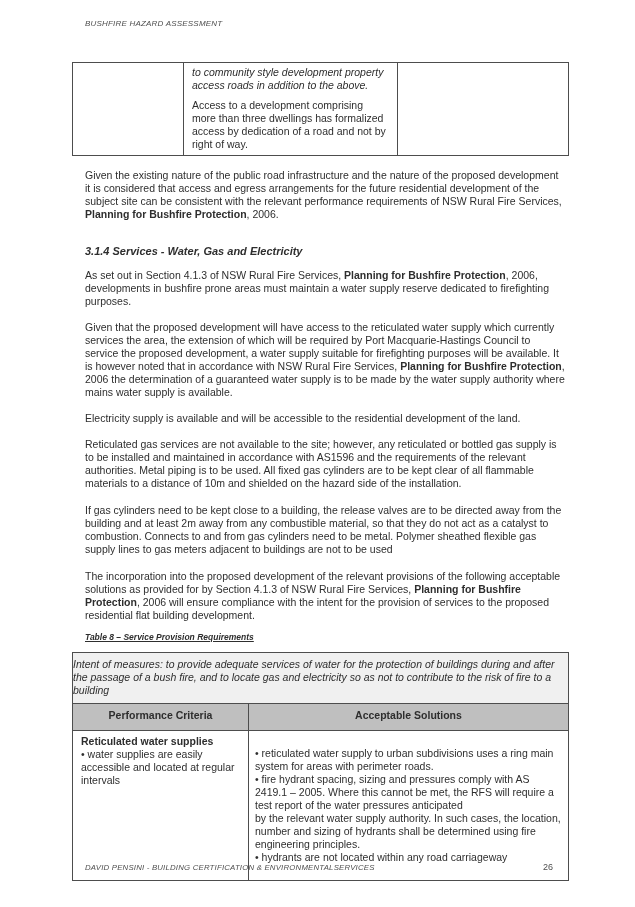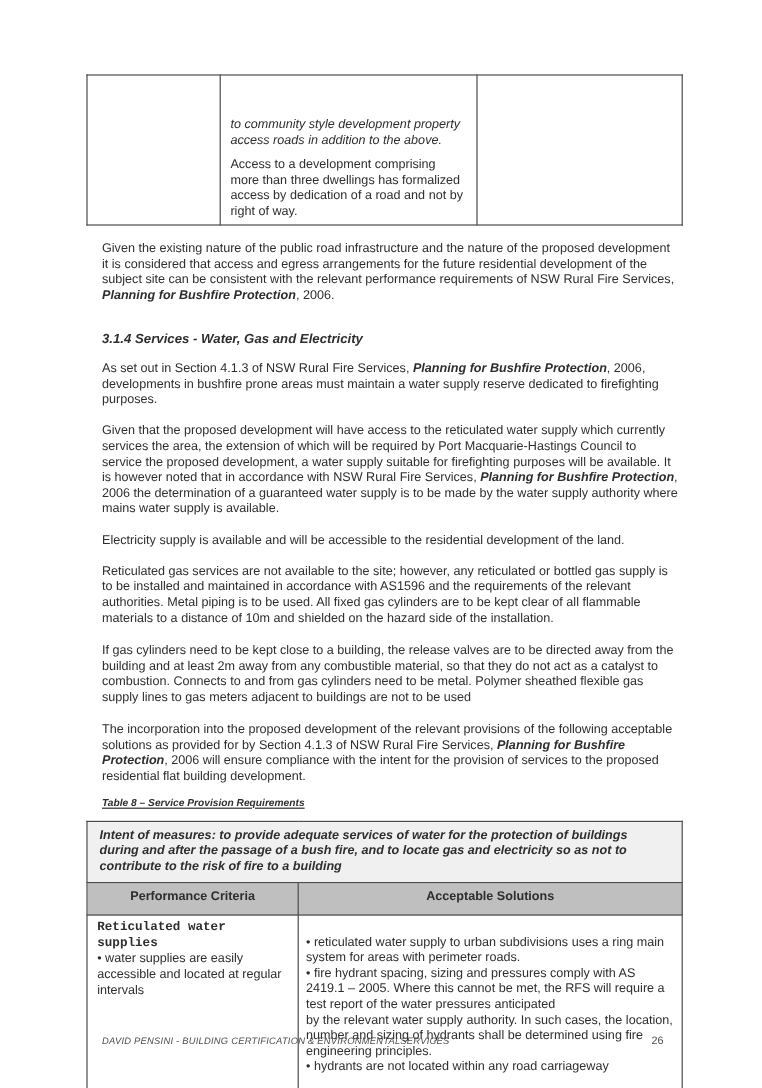--- a/index.html
+++ b/index.html
@@ -20,50 +20,51 @@
 
   
   .content{position:absolute;top:62px;left:0;right:0;font-size:10.5px;line-height:13px;}
 
   table{border-collapse:collapse;table-layout:fixed;}
   td,th{border:1px solid var(--border);vertical-align:top;font-size:10.5px;line-height:13px;}
 
   .continued-table{margin-left:72px;width:496px;}
   .continued-table td{padding:3px 8px 4px 8px;}
   .ct-mid .para2{margin-top:7px;}
-  .italic{font-style:italic;margin-top:32px;}
+  .italic{font-style:italic;}
 
   .body-block{margin-left:85px;width:480px;}
   .para{margin-top:13px;}
   .para.mt14{margin-top:14px;}
   .section-heading{margin-top:24px;font-weight:bold;font-style:italic;font-size:11px;}
-  .bi{font-weight:bold;font-style:italic;}
+  .bi{font-weight:bold;}
 
   .table-caption{margin-top:9px;margin-left:85px;font-size:8.5px;font-weight:bold;font-style:italic;text-decoration:underline;}
 
   .table8{margin-top:8px;margin-left:72px;width:496px;}
-  .table8 .intent-cell{background:var(--light-row);font-weight:bold;font-style:italic;padding:5px 10px 6px 10px;}
+  .table8 .intent-cell{background:var(--light-row);font-weight:normal;font-style:italic;padding:5px 10px 6px 0;}
   .table8 .col-header{background:var(--grey-row);font-weight:bold;text-align:center;padding:5px 4px 8px 4px;}
   .table8 .subheader-cell{background:var(--grey-row);font-weight:bold;padding:4px 8px 6px 8px;}
   .table8 .criteria-cell{padding:4px 8px;}
   .table8 .solutions-cell{padding:16px 6px;}
-  .criteria-title{font-weight:bold;font-family:Liberation Mono, monospace;}
+  .criteria-title{font-weight:bold;}
   .bullet-line{white-space:pre-line;}
 
   
   .page-footer{position:absolute;top:862px;left:85px;right:82px;display:flex;justify-content:space-between;align-items:baseline;}
   .footer-author{font-size:7.8px;font-style:italic;color:var(--muted);letter-spacing:.2px;}
   .footer-page-number{font-size:9px;color:var(--muted);}
 </style>
 </head>
 <body>
 
 <div class="page">
 
   <div class="page-header">
+    <div>BUSHFIRE HAZARD ASSESSMENT</div>
   </div>
 
   <div class="content">
 
     <table class="continued-table">
       <colgroup>
           <col style="width:111px">
           <col style="width:214px">
           <col style="width:171px">
         </colgroup>

